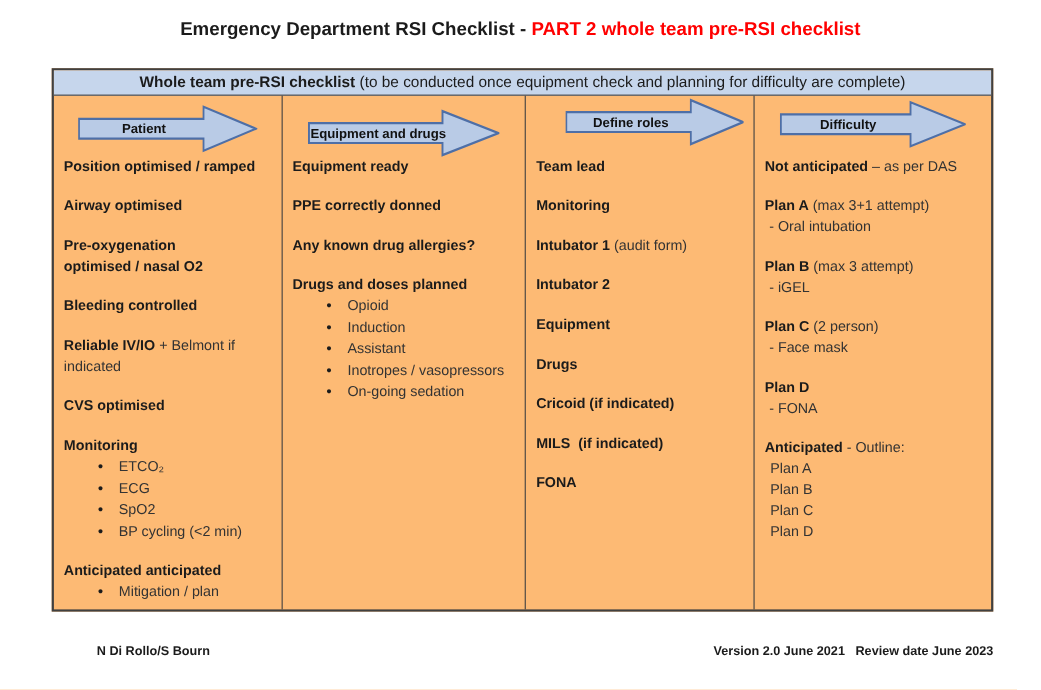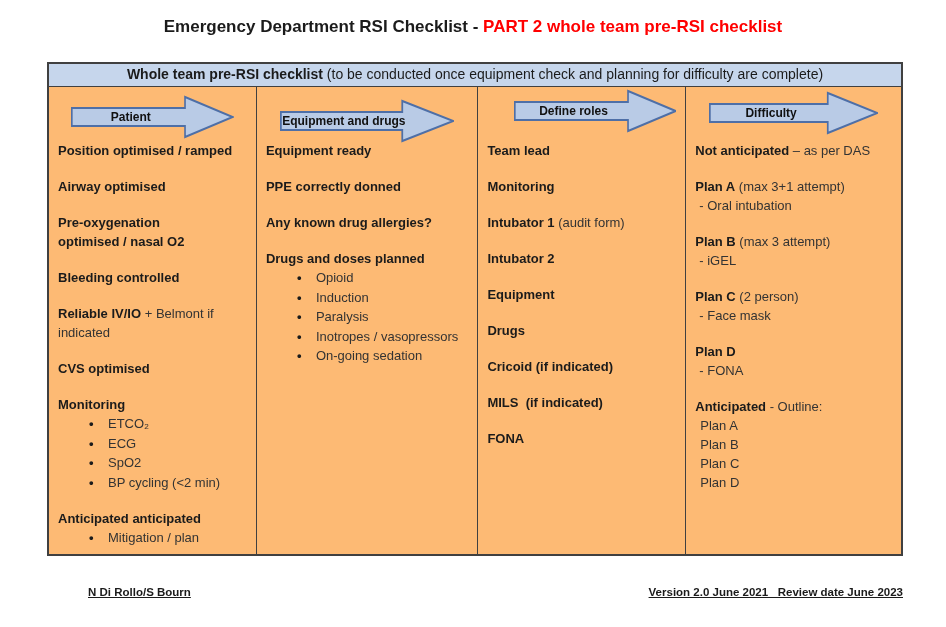--- a/index.html
+++ b/index.html
@@ -76,21 +76,21 @@
     color:var(--text-dark);font-weight:bold;
   }
 
   .grp{margin:0 0 17px 0;font-size:13px;line-height:19px;}
   .grp .sub{padding-left:4px;color:var(--text-reg);}
   .grp .plain{padding-left:5px;color:var(--text-reg);}
 
   .footer{
     position:absolute;left:47px;top:586px;width:856px;
     display:flex;justify-content:space-between;
-    font-size:11.5px;font-weight:bold;color:#1b1b1b;text-decoration:underline;
+    font-size:11.5px;font-weight:bold;color:#1b1b1b;
   }
   .footer-left{padding-left:41px;}
 </style>
 </head>
 <body>
 
 <div class="page-title">
   <span data-bind="title.prefix">Emergency Department RSI Checklist - </span><span class="hl" data-bind="title.highlight">PART 2 whole team pre-RSI checklist</span>
 </div>
 
@@ -139,21 +139,21 @@
           <span class="arrow-label" data-bind="col2.header">Equipment and drugs</span>
         </div>
       </div>
       <p class="item"><span class="b" data-bind="col2.p1">Equipment ready</span></p>
       <p class="item"><span class="b" data-bind="col2.p2">PPE correctly donned</span></p>
       <p class="item"><span class="b" data-bind="col2.p3">Any known drug allergies?</span></p>
       <p class="item tight"><span class="b" data-bind="col2.p4">Drugs and doses planned</span></p>
       <div class="bullets">
         <div class="bullet" data-bind="col2.p4_bullets.0">Opioid</div>
         <div class="bullet" data-bind="col2.p4_bullets.1">Induction</div>
-        <div class="bullet" data-bind="col2.p4_bullets.2">Paralysis</div>
+        <div class="bullet" data-bind="col2.p4_bullets.2">Assistant</div>
         <div class="bullet" data-bind="col2.p4_bullets.3">Inotropes / vasopressors</div>
         <div class="bullet" data-bind="col2.p4_bullets.4">On-going sedation</div>
       </div>
     </div>
 
     <div class="col col-3">
       <div class="arrow-zone az3">
         <div class="arrow">
           <svg viewBox="0 0 198 44" preserveAspectRatio="none">
             <polygon points="1,13 139,13 139,2 197,22 139,42 139,31 1,31" style="fill:var(--arrow-fill);stroke:var(--arrow-border);stroke-width:2;"></polygon>

